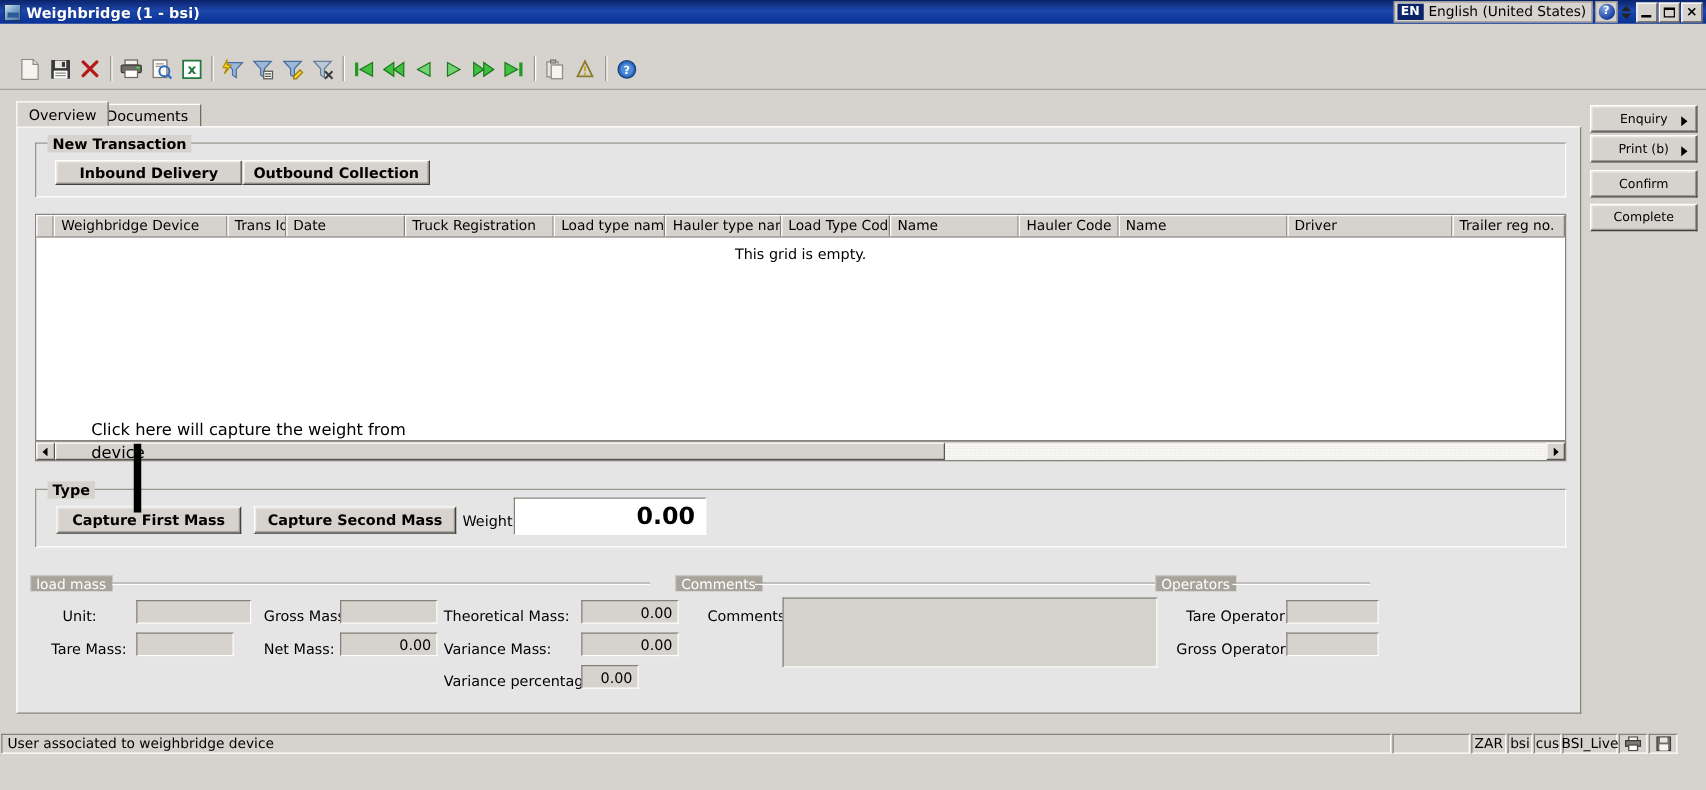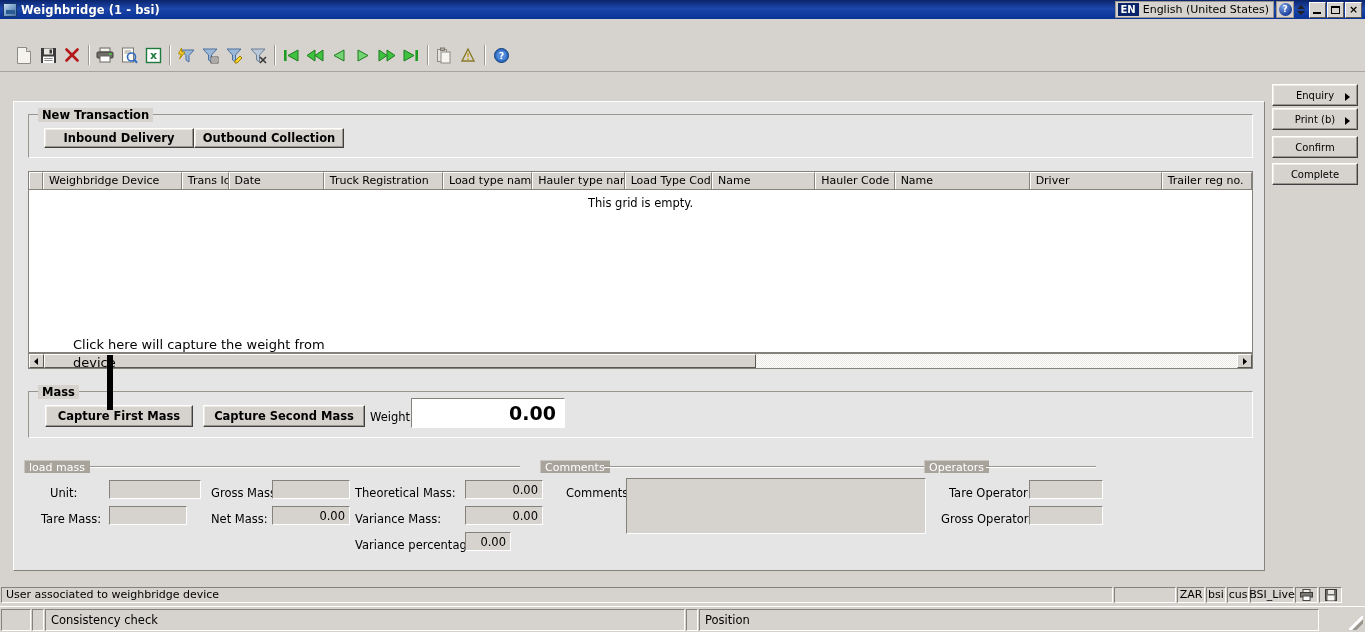--- a/index.html
+++ b/index.html
@@ -420,20 +420,24 @@
 
     <div class="tb">
       <svg width="17" height="17" viewBox="0 0 17 17">
           <circle cx="8.5" cy="8.5" r="7" fill="#2f6bbf" stroke="#12407e"></circle>
           <circle cx="8.5" cy="8.5" r="5" fill="#4f8ada"></circle>
           <text x="8.5" y="12" font-size="9" font-family="DejaVu Sans, sans-serif" font-weight="bold" fill="#fff" text-anchor="middle">?</text>
         </svg>
     </div>
   </div>
 
+  <div class="tabstrip">
+    <div class="tab active" style="left:0;">Overview</div>
+    <div class="tab" style="left:62px;">Documents</div>
+  </div>
 
   <div class="client">
 
     <div class="group" style="left:14px;top:12px;width:1225px;height:44px;">
       <div class="glabel">New Transaction</div>
       <div class="btn" style="position:absolute;left:15px;top:13px;width:150px;height:20px;">Inbound Delivery</div>
       <div class="btn" style="position:absolute;left:165px;top:13px;width:150px;height:20px;">Outbound Collection</div>
     </div>
 
     <div class="gridwrap">
@@ -464,21 +468,21 @@
       <div class="sb-thumb" style="width:712px"></div>
       <div class="sb-track"></div>
       <div class="sb-arrow">
         <svg width="7" height="7" viewBox="0 0 7 7">
             <path d="M2 0l4 3.5L2 7z" fill="#000"></path>
           </svg>
       </div>
     </div>
 
     <div class="group" style="left:14px;top:289px;width:1225px;height:47px;">
-      <div class="glabel">Mass</div>
+      <div class="glabel">Type</div>
       <div class="btn" style="position:absolute;left:16px;top:13px;width:148px;height:22px;">Capture First Mass</div>
       <div class="btn" style="position:absolute;left:174px;top:13px;width:162px;height:22px;">Capture Second Mass</div>
       <div class="lbl" style="position:absolute;left:341px;top:18px;">Weight:</div>
       <div class="field white num" style="position:absolute;left:382px;top:6px;width:154px;height:30px;font-size:19px;font-weight:bold;padding-right:8px;">0.00</div>
     </div>
 
     <div class="panel" style="left:10px;top:358px;width:500px;height:100px;">
       <div class="phdr">load mass</div>
       <div class="pline" style="left:66px;width:430px;"></div>
 
@@ -553,22 +557,14 @@
     </div>
     <div class="sb-cell sb-icon" style="width:23px;">
       <svg width="12" height="12" viewBox="0 0 12 12">
           <rect x="0.5" y="0.5" width="11" height="11" fill="#6f6d68" stroke="#3c3a36"></rect>
           <rect x="3" y="1" width="6" height="4" fill="#e8e6e0"></rect>
           <rect x="2.5" y="6.5" width="7" height="5" fill="#f6f5f2"></rect>
         </svg>
     </div>
   </div>
 
-  <div class="bottombar">
-    <div class="bb-cell" style="width:30px;"></div>
-    <div class="bb-cell" style="width:10px;"></div>
-    <div class="bb-cell" style="width:640px;">Consistency check</div>
-    <div class="bb-cell" style="width:12px;"></div>
-    <div class="bb-cell" style="width:620px;">Position</div>
-    <div class="grip"></div>
-  </div>
 
 </div>
 
 </body></html>

